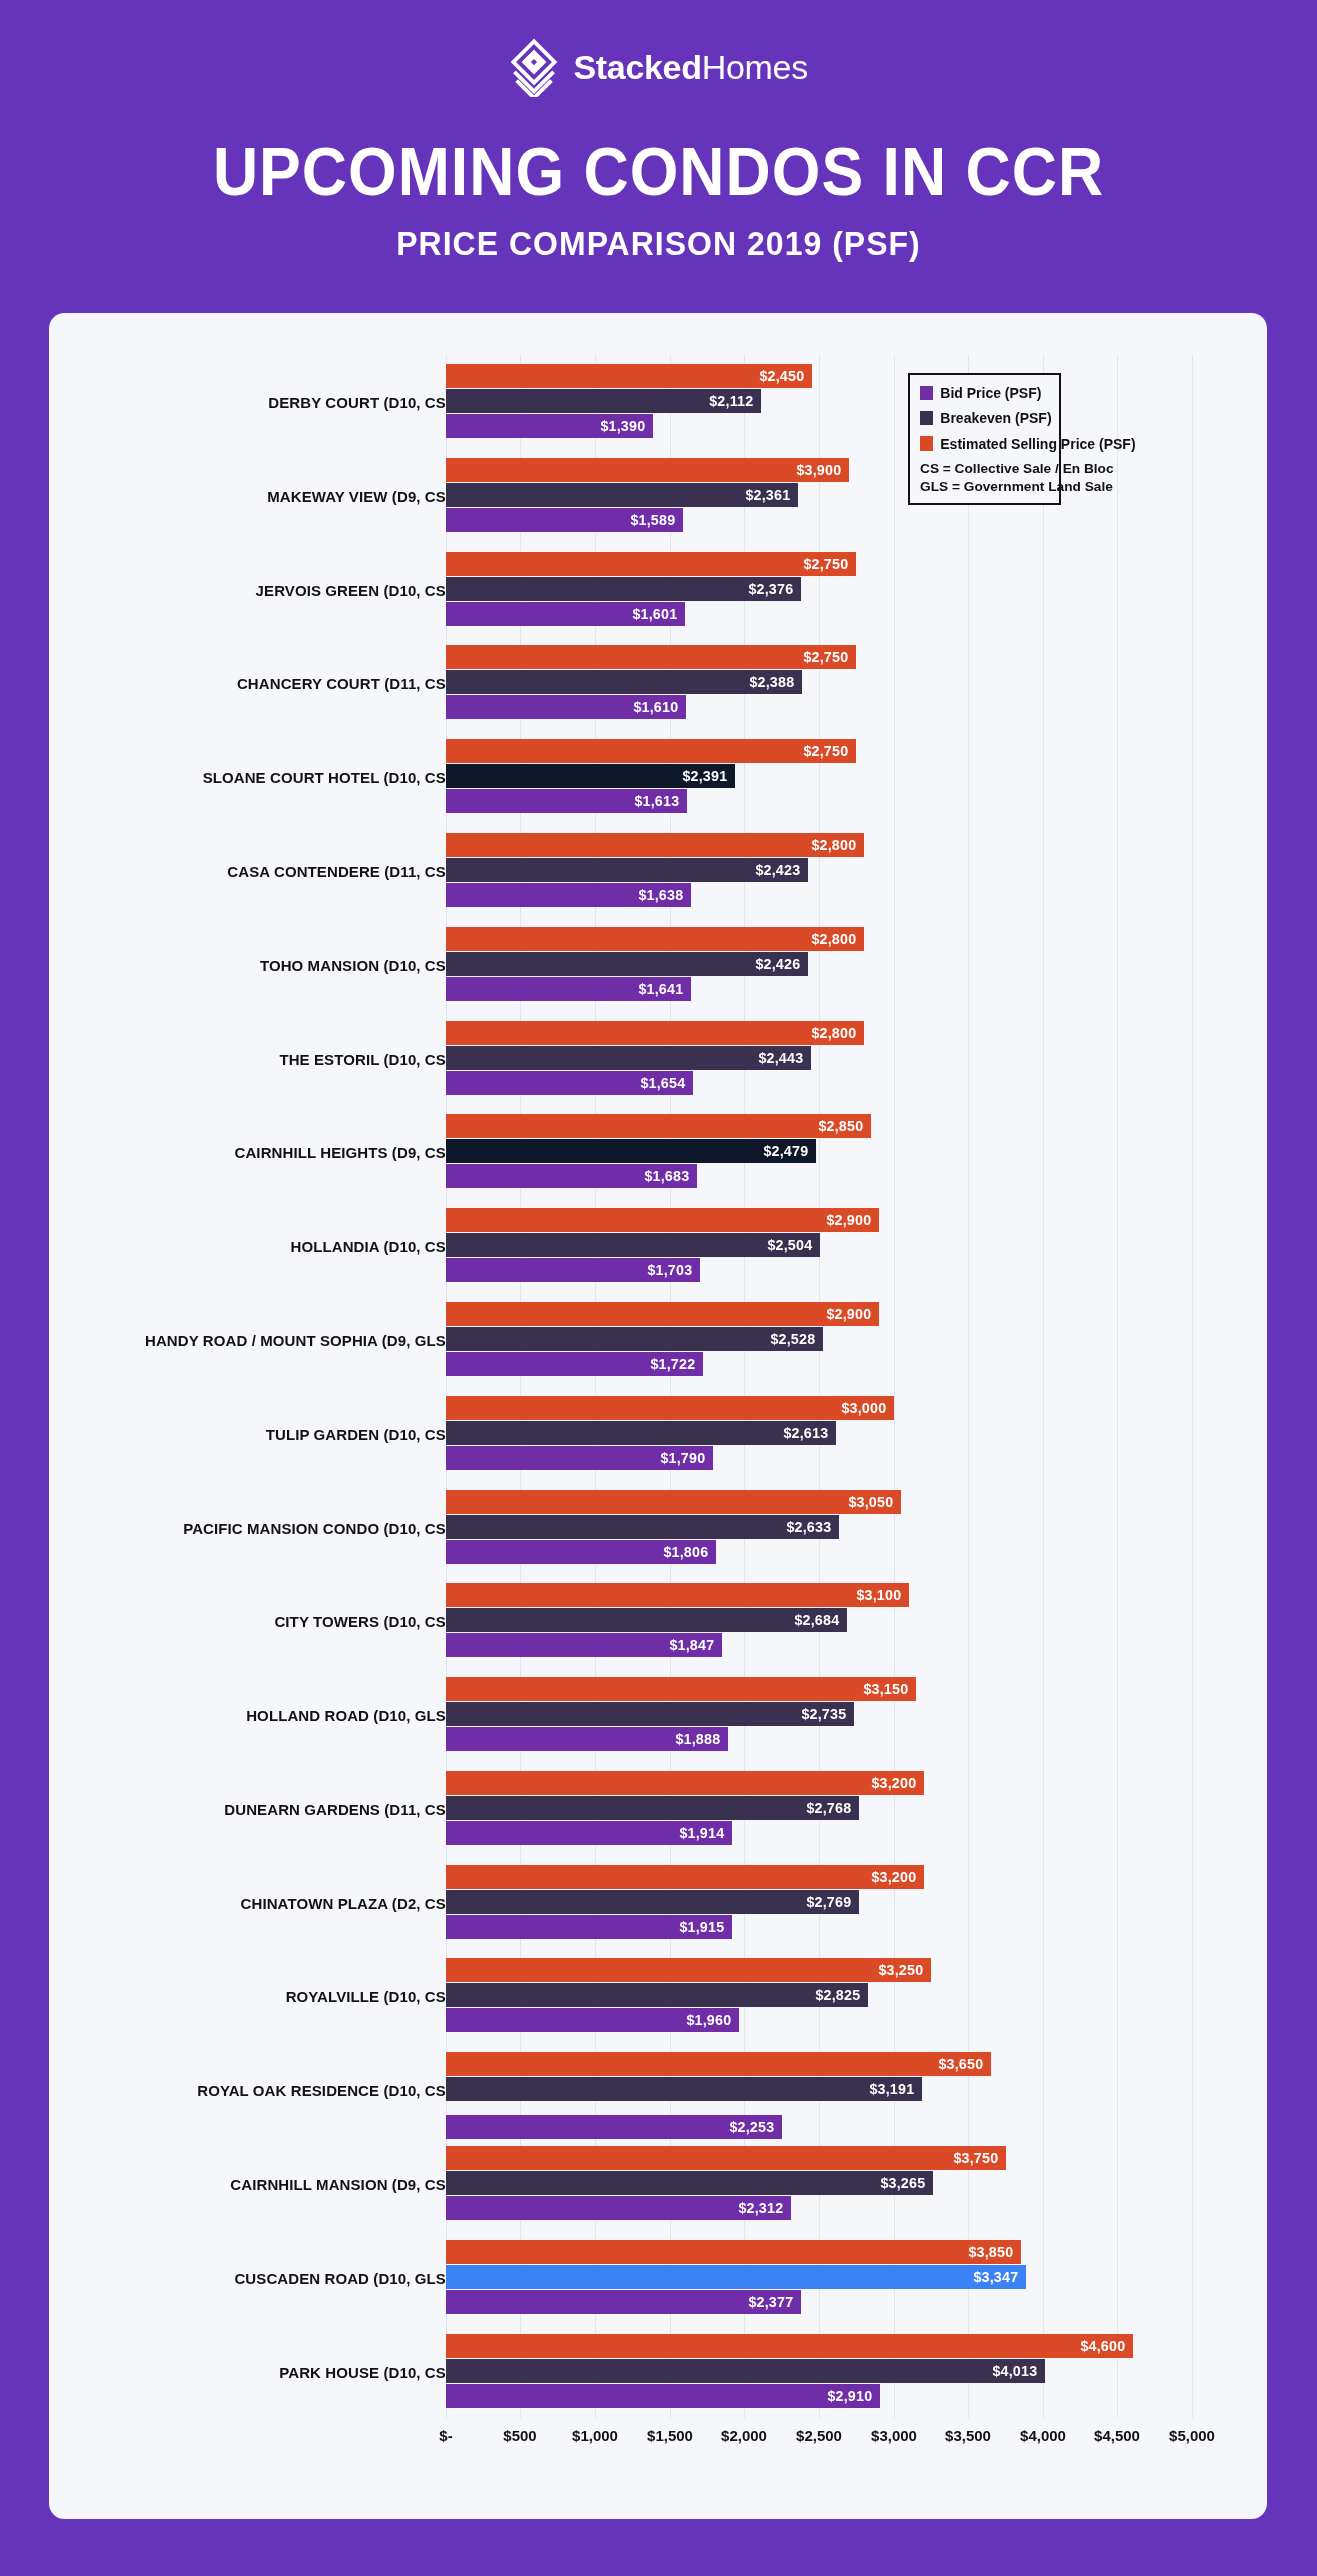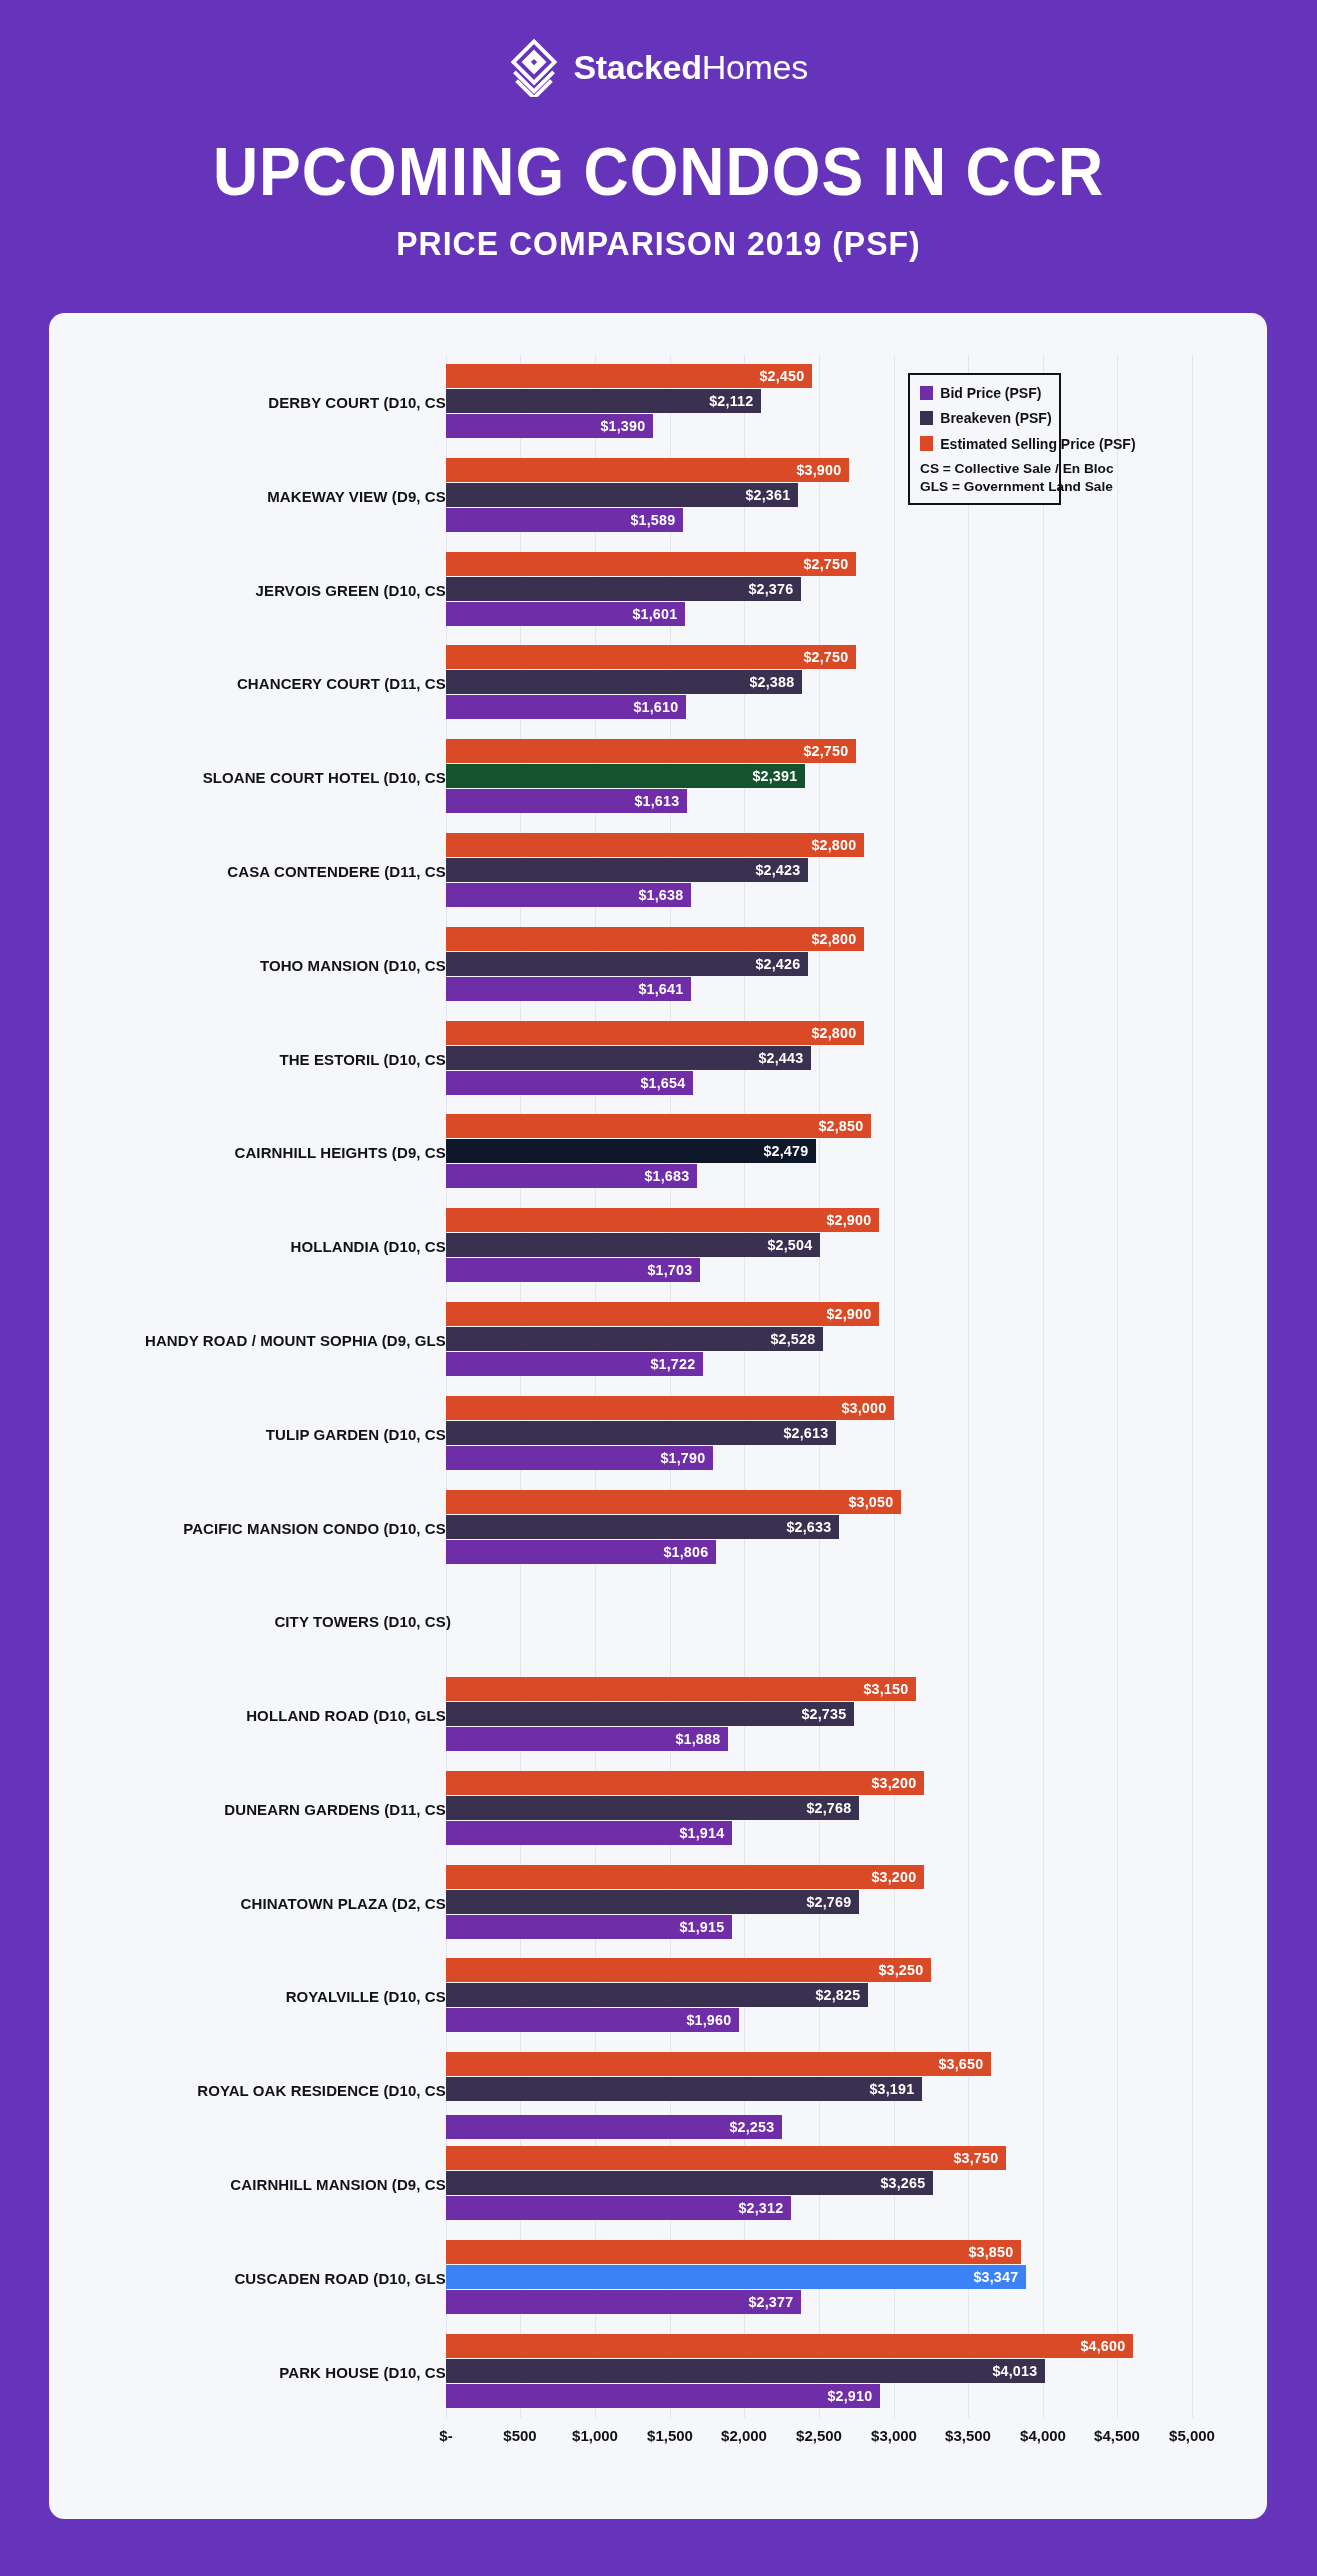--- a/index.html
+++ b/index.html
@@ -183,21 +183,21 @@
               <span class="val">$1,610</span>
             </div>
           </div>
         </div>
         <div class="group" style="top: 375px; height: 94px;">
           <div class="cat-label">SLOANE COURT HOTEL (D10, CS)</div>
           <div class="bars" style="height: 94px;">
             <div class="bar esp" style="width: 410px; top: 8.5px; background: rgb(219, 74, 38);">
               <span class="val">$2,750</span>
             </div>
-            <div class="bar bev" style="width: 359px; top: 34px; background: #14532d;">
+            <div class="bar bev" style="width: 289px; top: 34px; background: #0f172a;">
               <span class="val">$2,391</span>
             </div>
             <div class="bar bid" style="width: 241px; top: 59px; background: rgb(111, 45, 168);">
               <span class="val">$1,613</span>
             </div>
           </div>
         </div>
         <div class="group" style="top: 469px; height: 94px;">
           <div class="cat-label">CASA CONTENDERE (D11, CS)</div>
           <div class="bars" style="height: 94px;">
@@ -305,20 +305,31 @@
             <div class="bar bev" style="width: 393px; top: 34px; background: rgb(58, 48, 80);">
               <span class="val">$2,633</span>
             </div>
             <div class="bar bid" style="width: 270px; top: 59px; background: rgb(111, 45, 168);">
               <span class="val">$1,806</span>
             </div>
           </div>
         </div>
         <div class="group" style="top: 1219px; height: 94px;">
           <div class="cat-label">CITY TOWERS (D10, CS)</div>
+          <div class="bars" style="height: 94px;">
+            <div class="bar esp" style="width: 463px; top: 8.5px; background: rgb(219, 74, 38);">
+              <span class="val">$3,100</span>
+            </div>
+            <div class="bar bev" style="width: 401px; top: 34px; background: rgb(58, 48, 80);">
+              <span class="val">$2,684</span>
+            </div>
+            <div class="bar bid" style="width: 276px; top: 59px; background: rgb(111, 45, 168);">
+              <span class="val">$1,847</span>
+            </div>
+          </div>
         </div>
         <div class="group" style="top: 1313px; height: 94px;">
           <div class="cat-label">HOLLAND ROAD (D10, GLS)</div>
           <div class="bars" style="height: 94px;">
             <div class="bar esp" style="width: 470px; top: 8.5px; background: rgb(219, 74, 38);">
               <span class="val">$3,150</span>
             </div>
             <div class="bar bev" style="width: 408px; top: 34px; background: rgb(58, 48, 80);">
               <span class="val">$2,735</span>
             </div>

